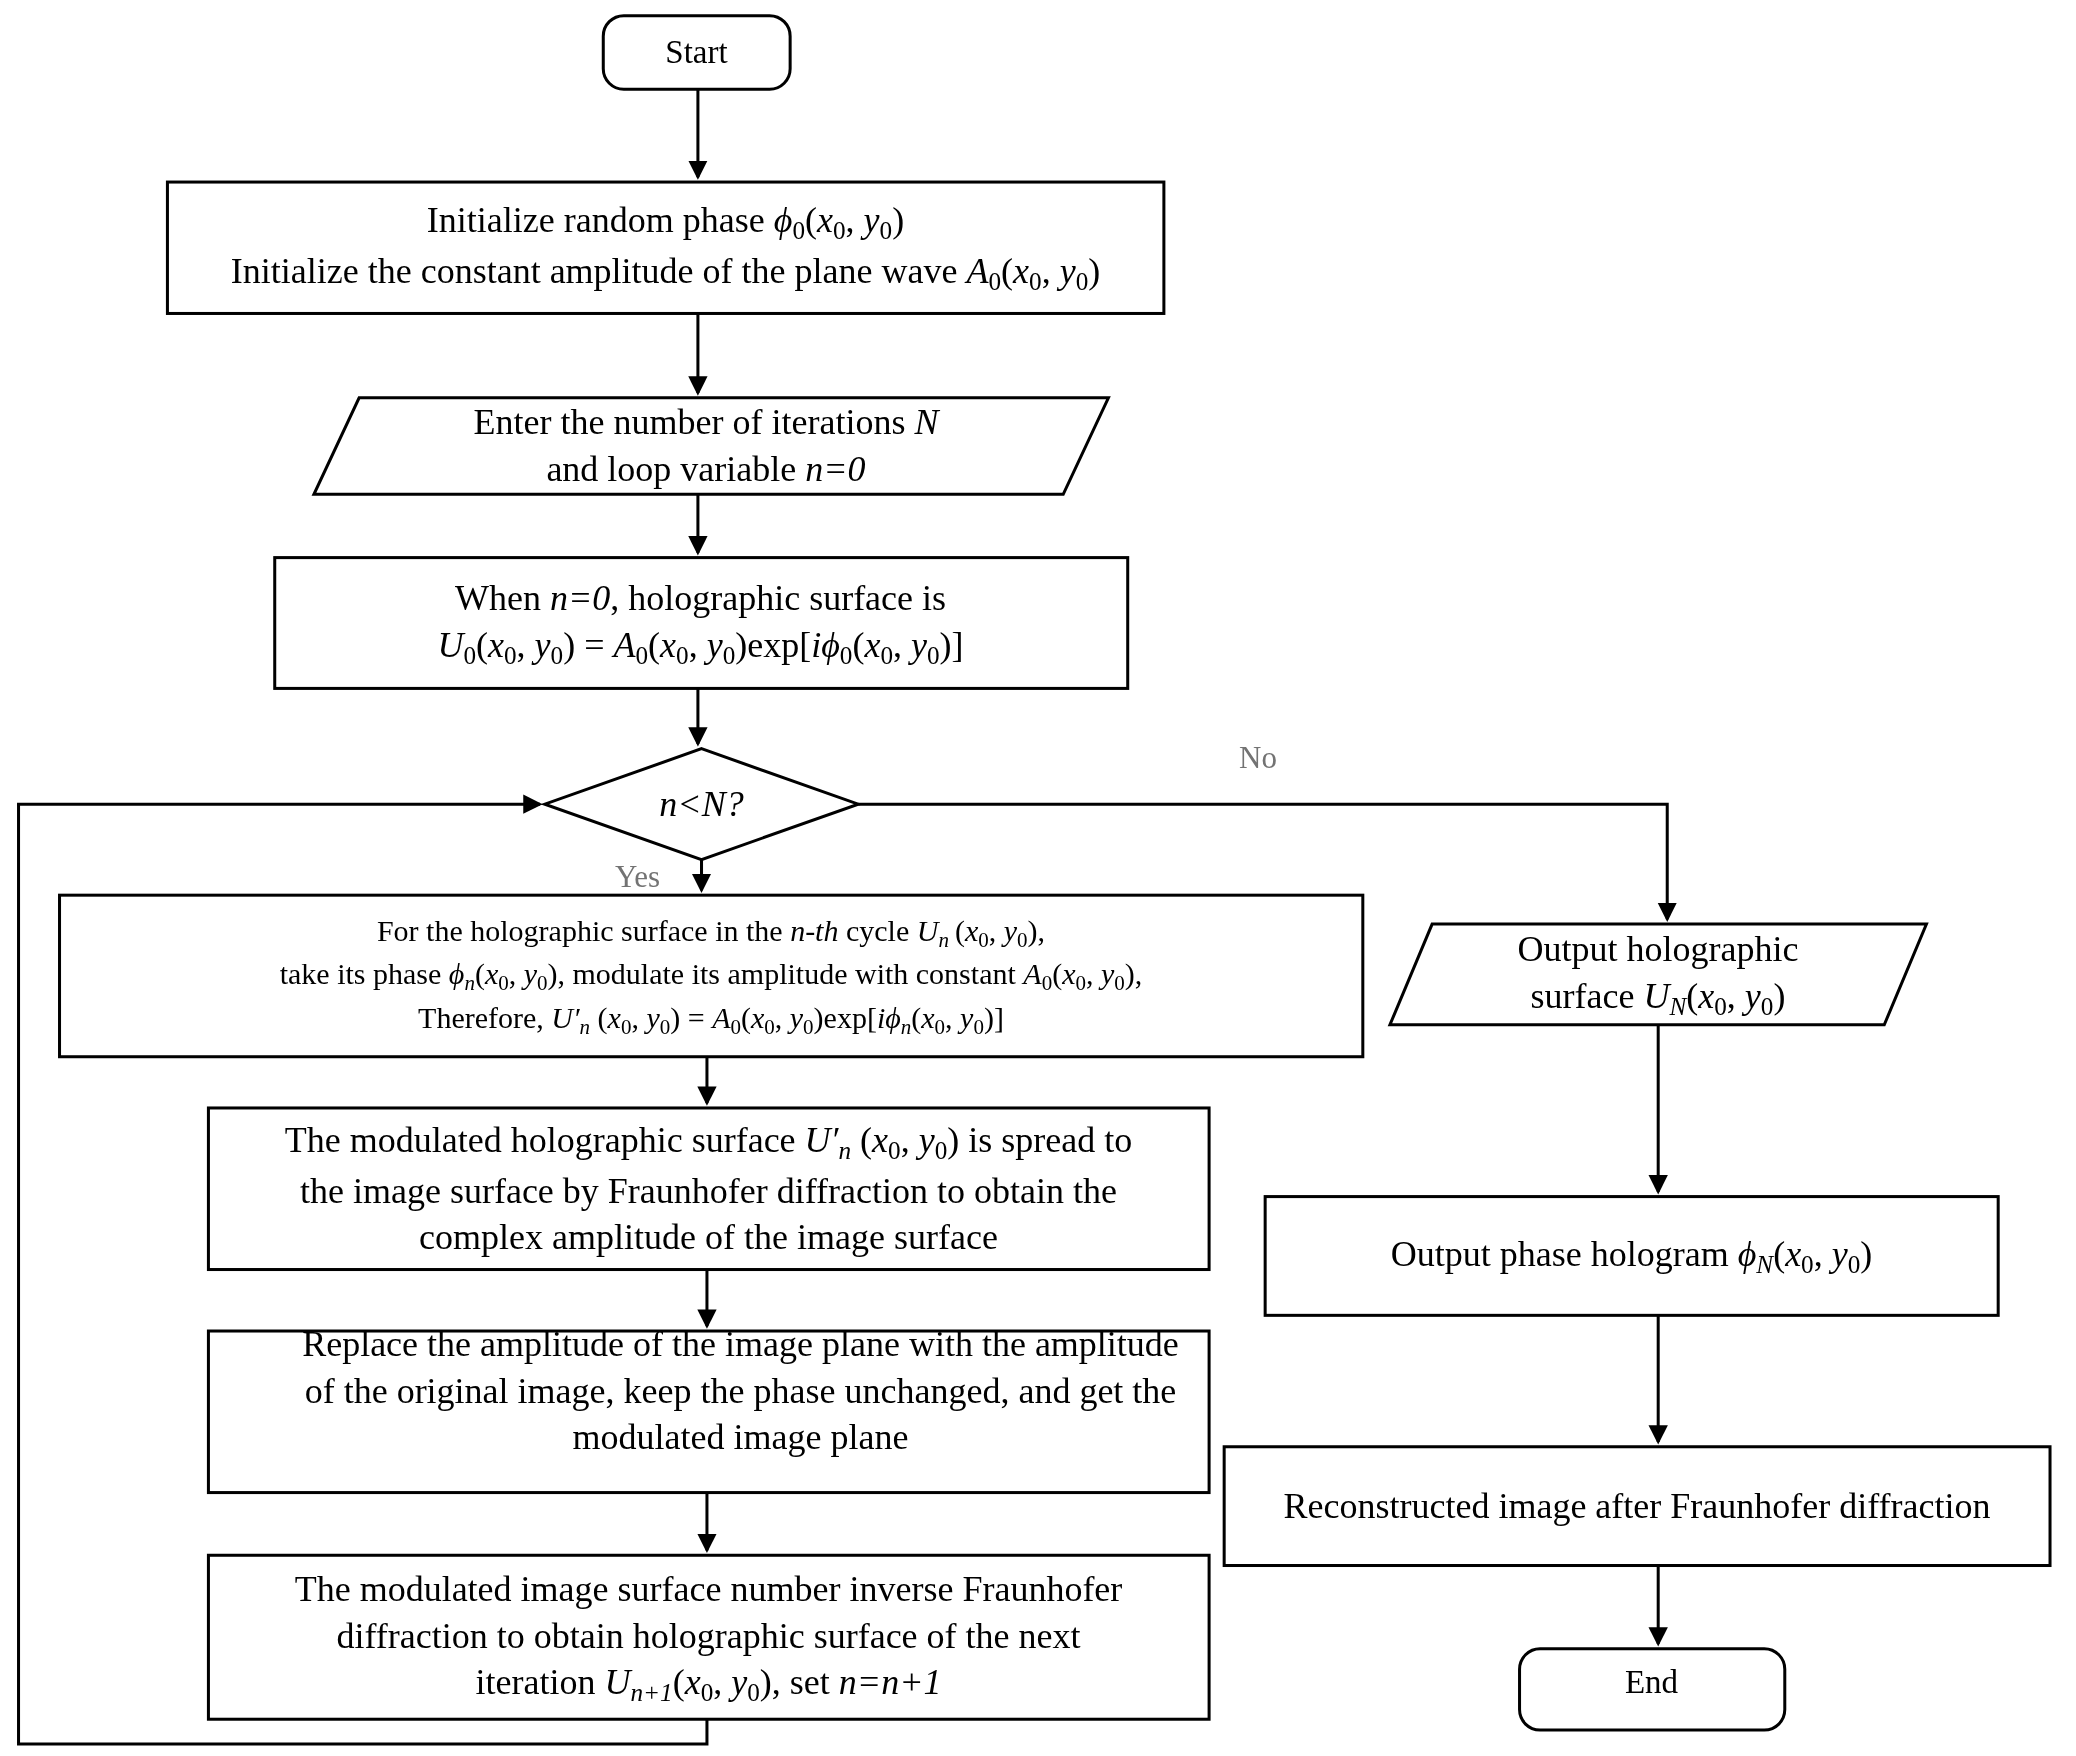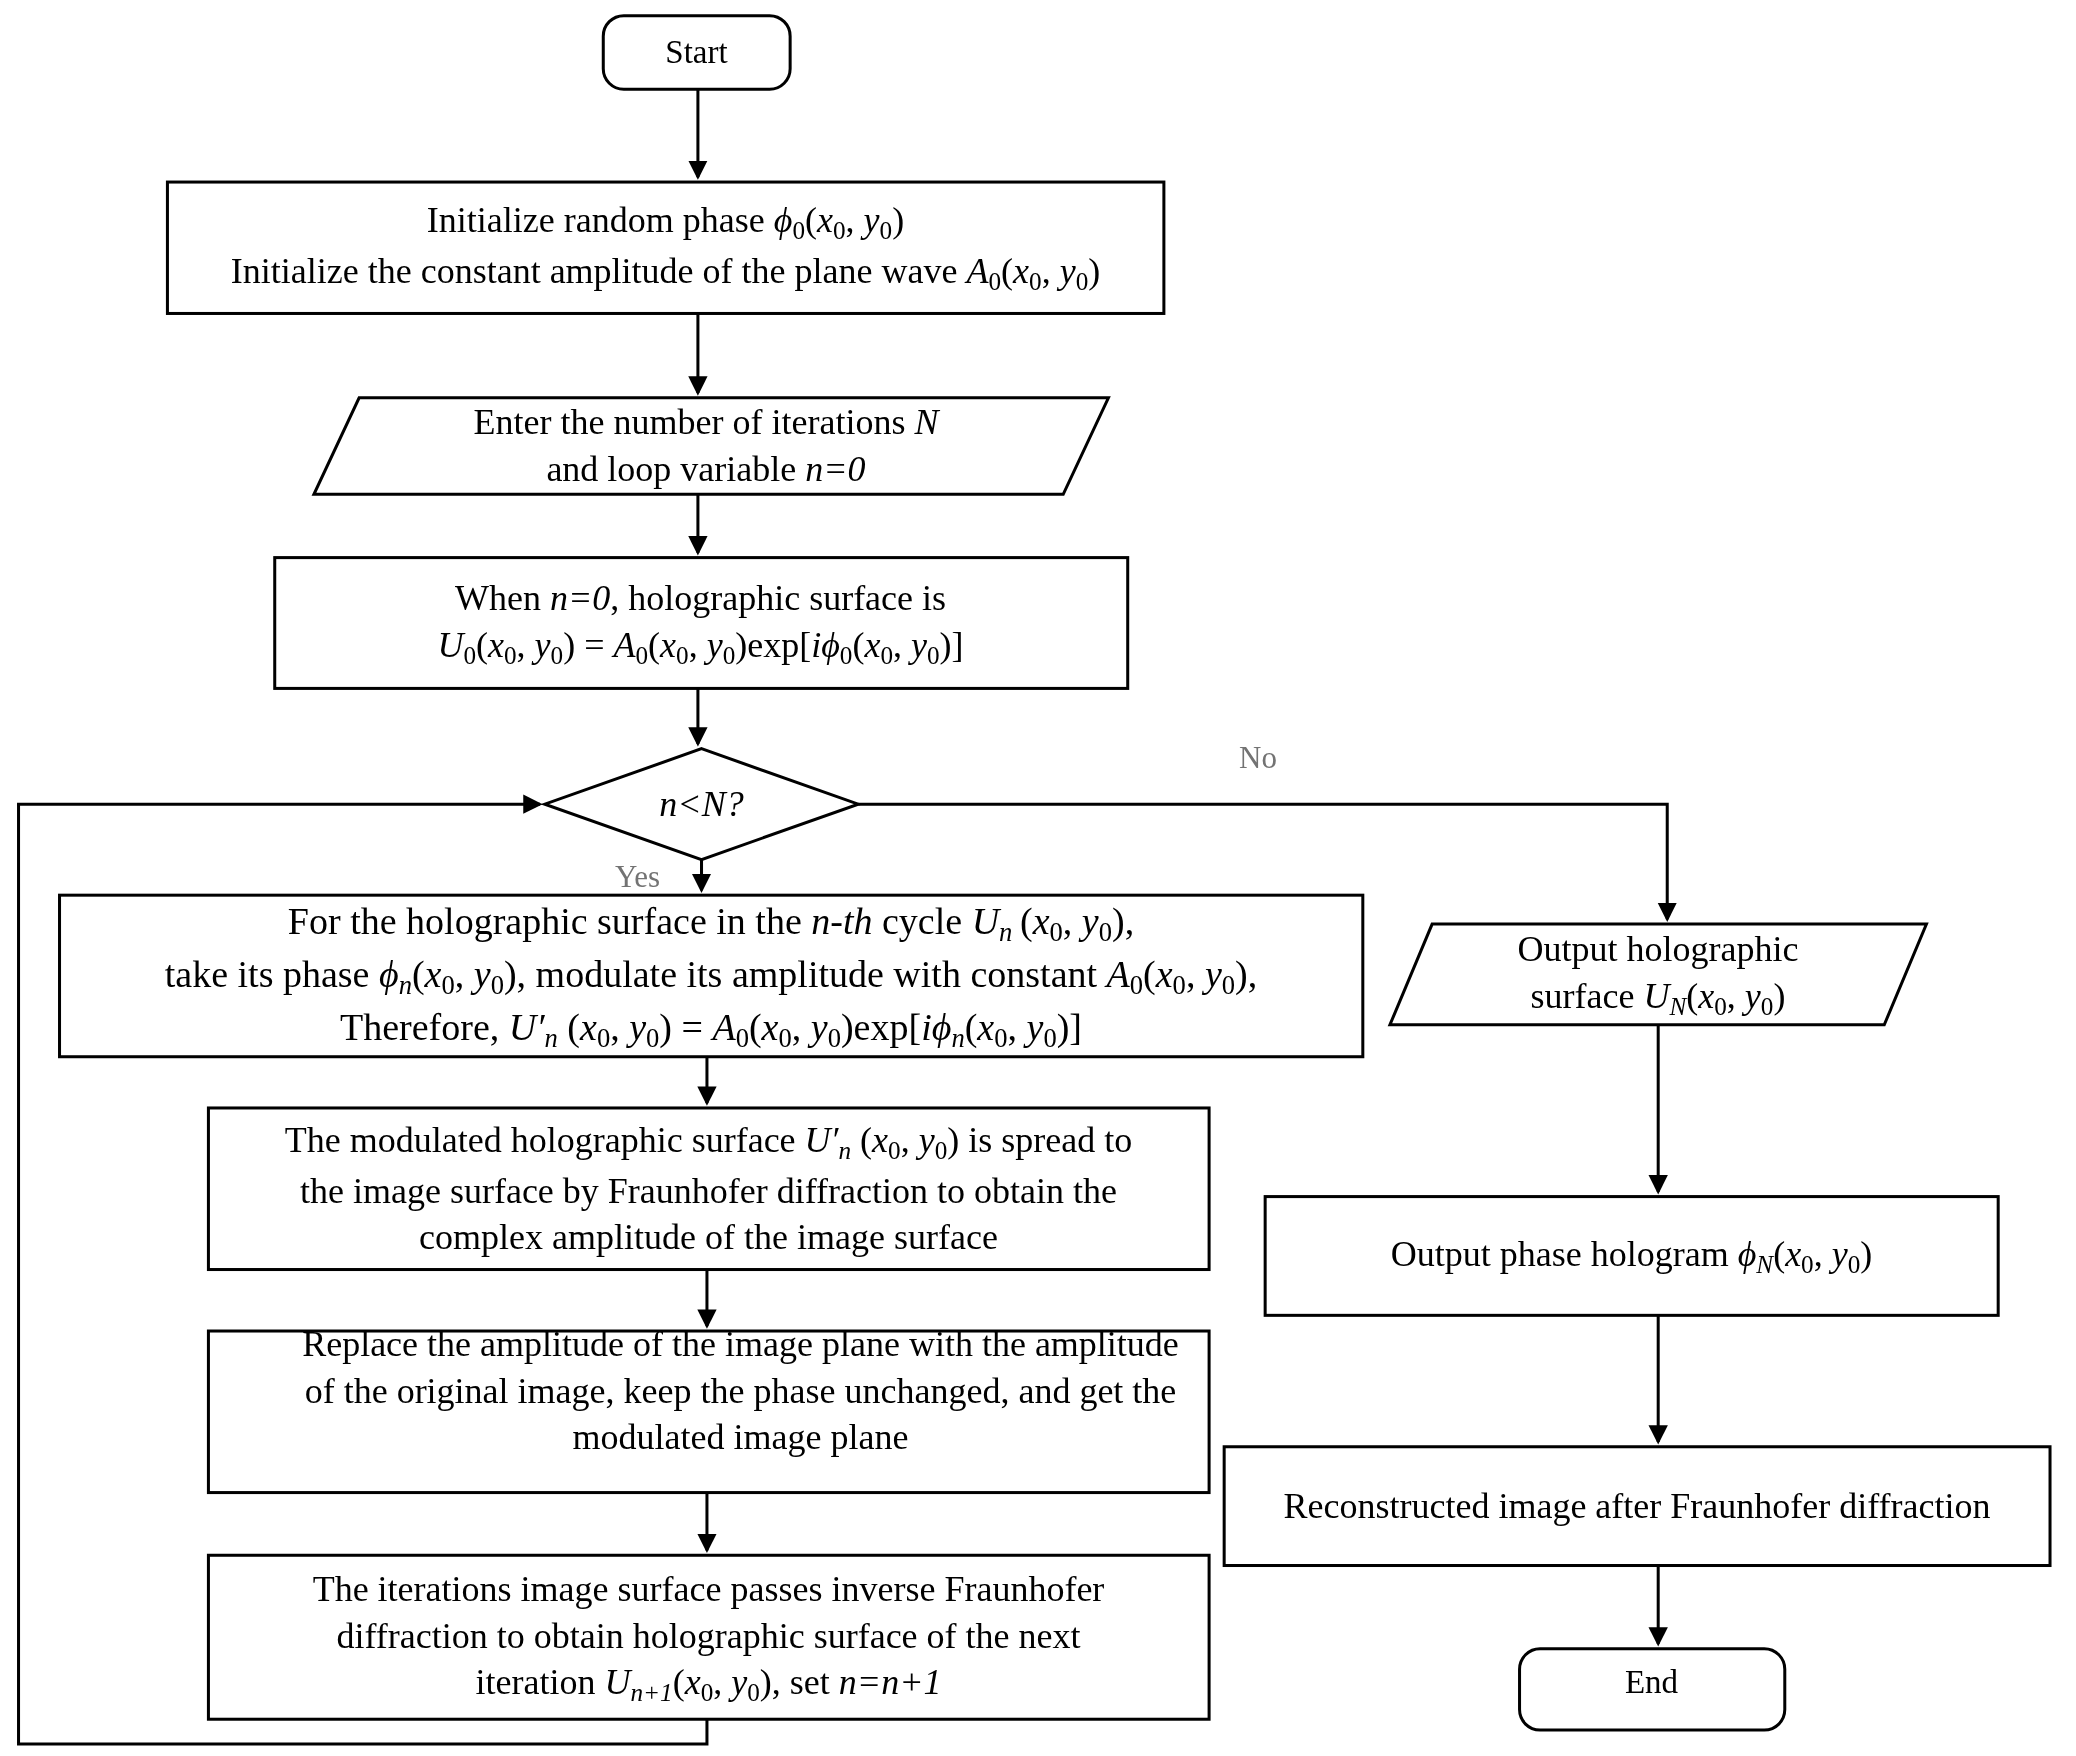--- a/index.html
+++ b/index.html
@@ -43,21 +43,21 @@
     text-align: center;
     color: #000000;
     line-height: 1.30;
     pointer-events: none;
   }
   .label-box .inner {
     width: 100%;
     padding: 0 9.6px;
     box-sizing: border-box;
   }
-  .t-50 { font-size: 38px; border-radius: 29px; }
+  .t-50 { font-size: 30px; border-radius: 29px; }
   .t-52 { font-size: 36px; }
   .t-54 { font-size: 33px; }
   .edge-label {
     position: absolute;
     font-size: 31px;
     color: #737373;
     white-space: nowrap;
   }
   i.v { font-style: italic; }
   .sub {
@@ -187,21 +187,21 @@
   <div class="label-box t-52" style="left:208px; top:1331px; width:1001px; height:120px;padding-left:32px;">
     <div class="inner">
       <div>Replace the amplitude of the image plane with the amplitude</div>
       <div>of the original image, keep the phase unchanged, and get the</div>
       <div>modulated image plane</div>
     </div>
   </div>
 
   <div class="label-box t-52" style="left:208px; top:1556px; width:1001px; height:164px;">
     <div class="inner">
-      <div>The iterations image surface passes inverse Fraunhofer</div>
+      <div>The modulated image surface number inverse Fraunhofer</div>
       <div>diffraction to obtain holographic surface of the next</div>
       <div>iteration <i class="v">U</i><span class="sub">n+1</span>(<i class="v">x</i><span class="subn">0</span>, <i class="v">y</i><span class="subn">0</span>), set <i class="v">n=n+1</i></div>
     </div>
   </div>
 
   <div class="label-box t-52" style="left:1405px; top:924px; width:506px; height:101px;">
     <div class="inner">
       <div>Output holographic</div>
       <div>surface <i class="v">U</i><span class="sub">N</span>(<i class="v">x</i><span class="subn">0</span>, <i class="v">y</i><span class="subn">0</span>)</div>
     </div>

